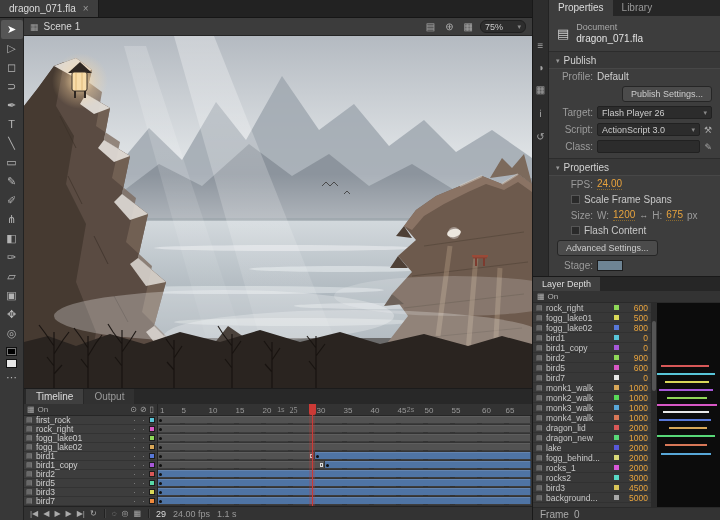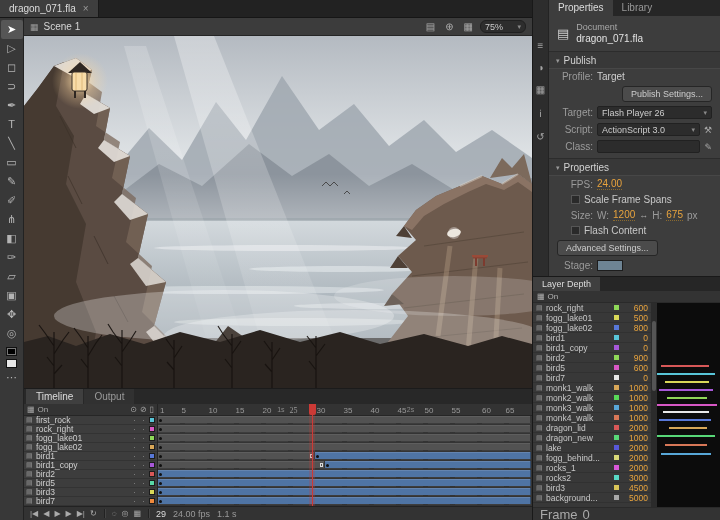--- a/index.html
+++ b/index.html
@@ -103,21 +103,21 @@
   .ld-list{width:118px;overflow:hidden}
   .ld-row{height:10px;display:flex;align-items:center;gap:3px;padding:0 3px;border-bottom:1px solid #313131;font-size:8.5px}
   .ldicon{color:#8f8f8f;font-size:7px;width:7px}
   .ld-name{flex:1;color:#c8c8c8;white-space:nowrap;overflow:hidden}
   .ld-cdot{width:5px;height:5px;flex:none}
   .ld-val{width:26px;text-align:right;color:#e8a33d;flex:none}
   .ld-scroll{width:6px;background:#2b2b2b;position:relative}
   .ld-thumb{position:absolute;top:18px;left:1px;width:4px;height:70px;background:#555;border-radius:2px}
   .ld-viz{flex:1;background:#0c0c0c;position:relative}
   .viz-line{position:absolute;height:2px}
-  .ld-frame{height:13px;display:flex;align-items:center;gap:5px;padding:0 7px;border-top:1px solid #2a2a2a;color:#aaa;font-size:13px;background:#333}
+  .ld-frame{height:13px;display:flex;align-items:center;gap:5px;padding:0 7px;border-top:1px solid #2a2a2a;color:#aaa;font-size:10px;background:#333}
 </style>
 </head>
 <body>
 
 <div class="app">
 
   <div class="left-col">
     <div class="tabbar">
       <div class="doc-tab">
         <span>dragon_071.fla</span>
@@ -510,21 +510,21 @@
             <div class="doc-name">dragon_071.fla</div>
           </span>
         </div>
 
         <div class="section">
           <span class="tri">▾</span>
           <span>Publish</span>
         </div>
         <div class="prow">
           <span class="plabel">Profile:</span>
-          <span class="pval">Target</span>
+          <span class="pval">Default</span>
         </div>
         <div class="prow rt">
           <button class="btn">Publish Settings...</button>
         </div>
         <div class="prow">
           <span class="plabel">Target:</span>
           <span class="dropdown">
             <span>Flash Player 26</span>
             <span class="caret">▾</span>
           </span>

